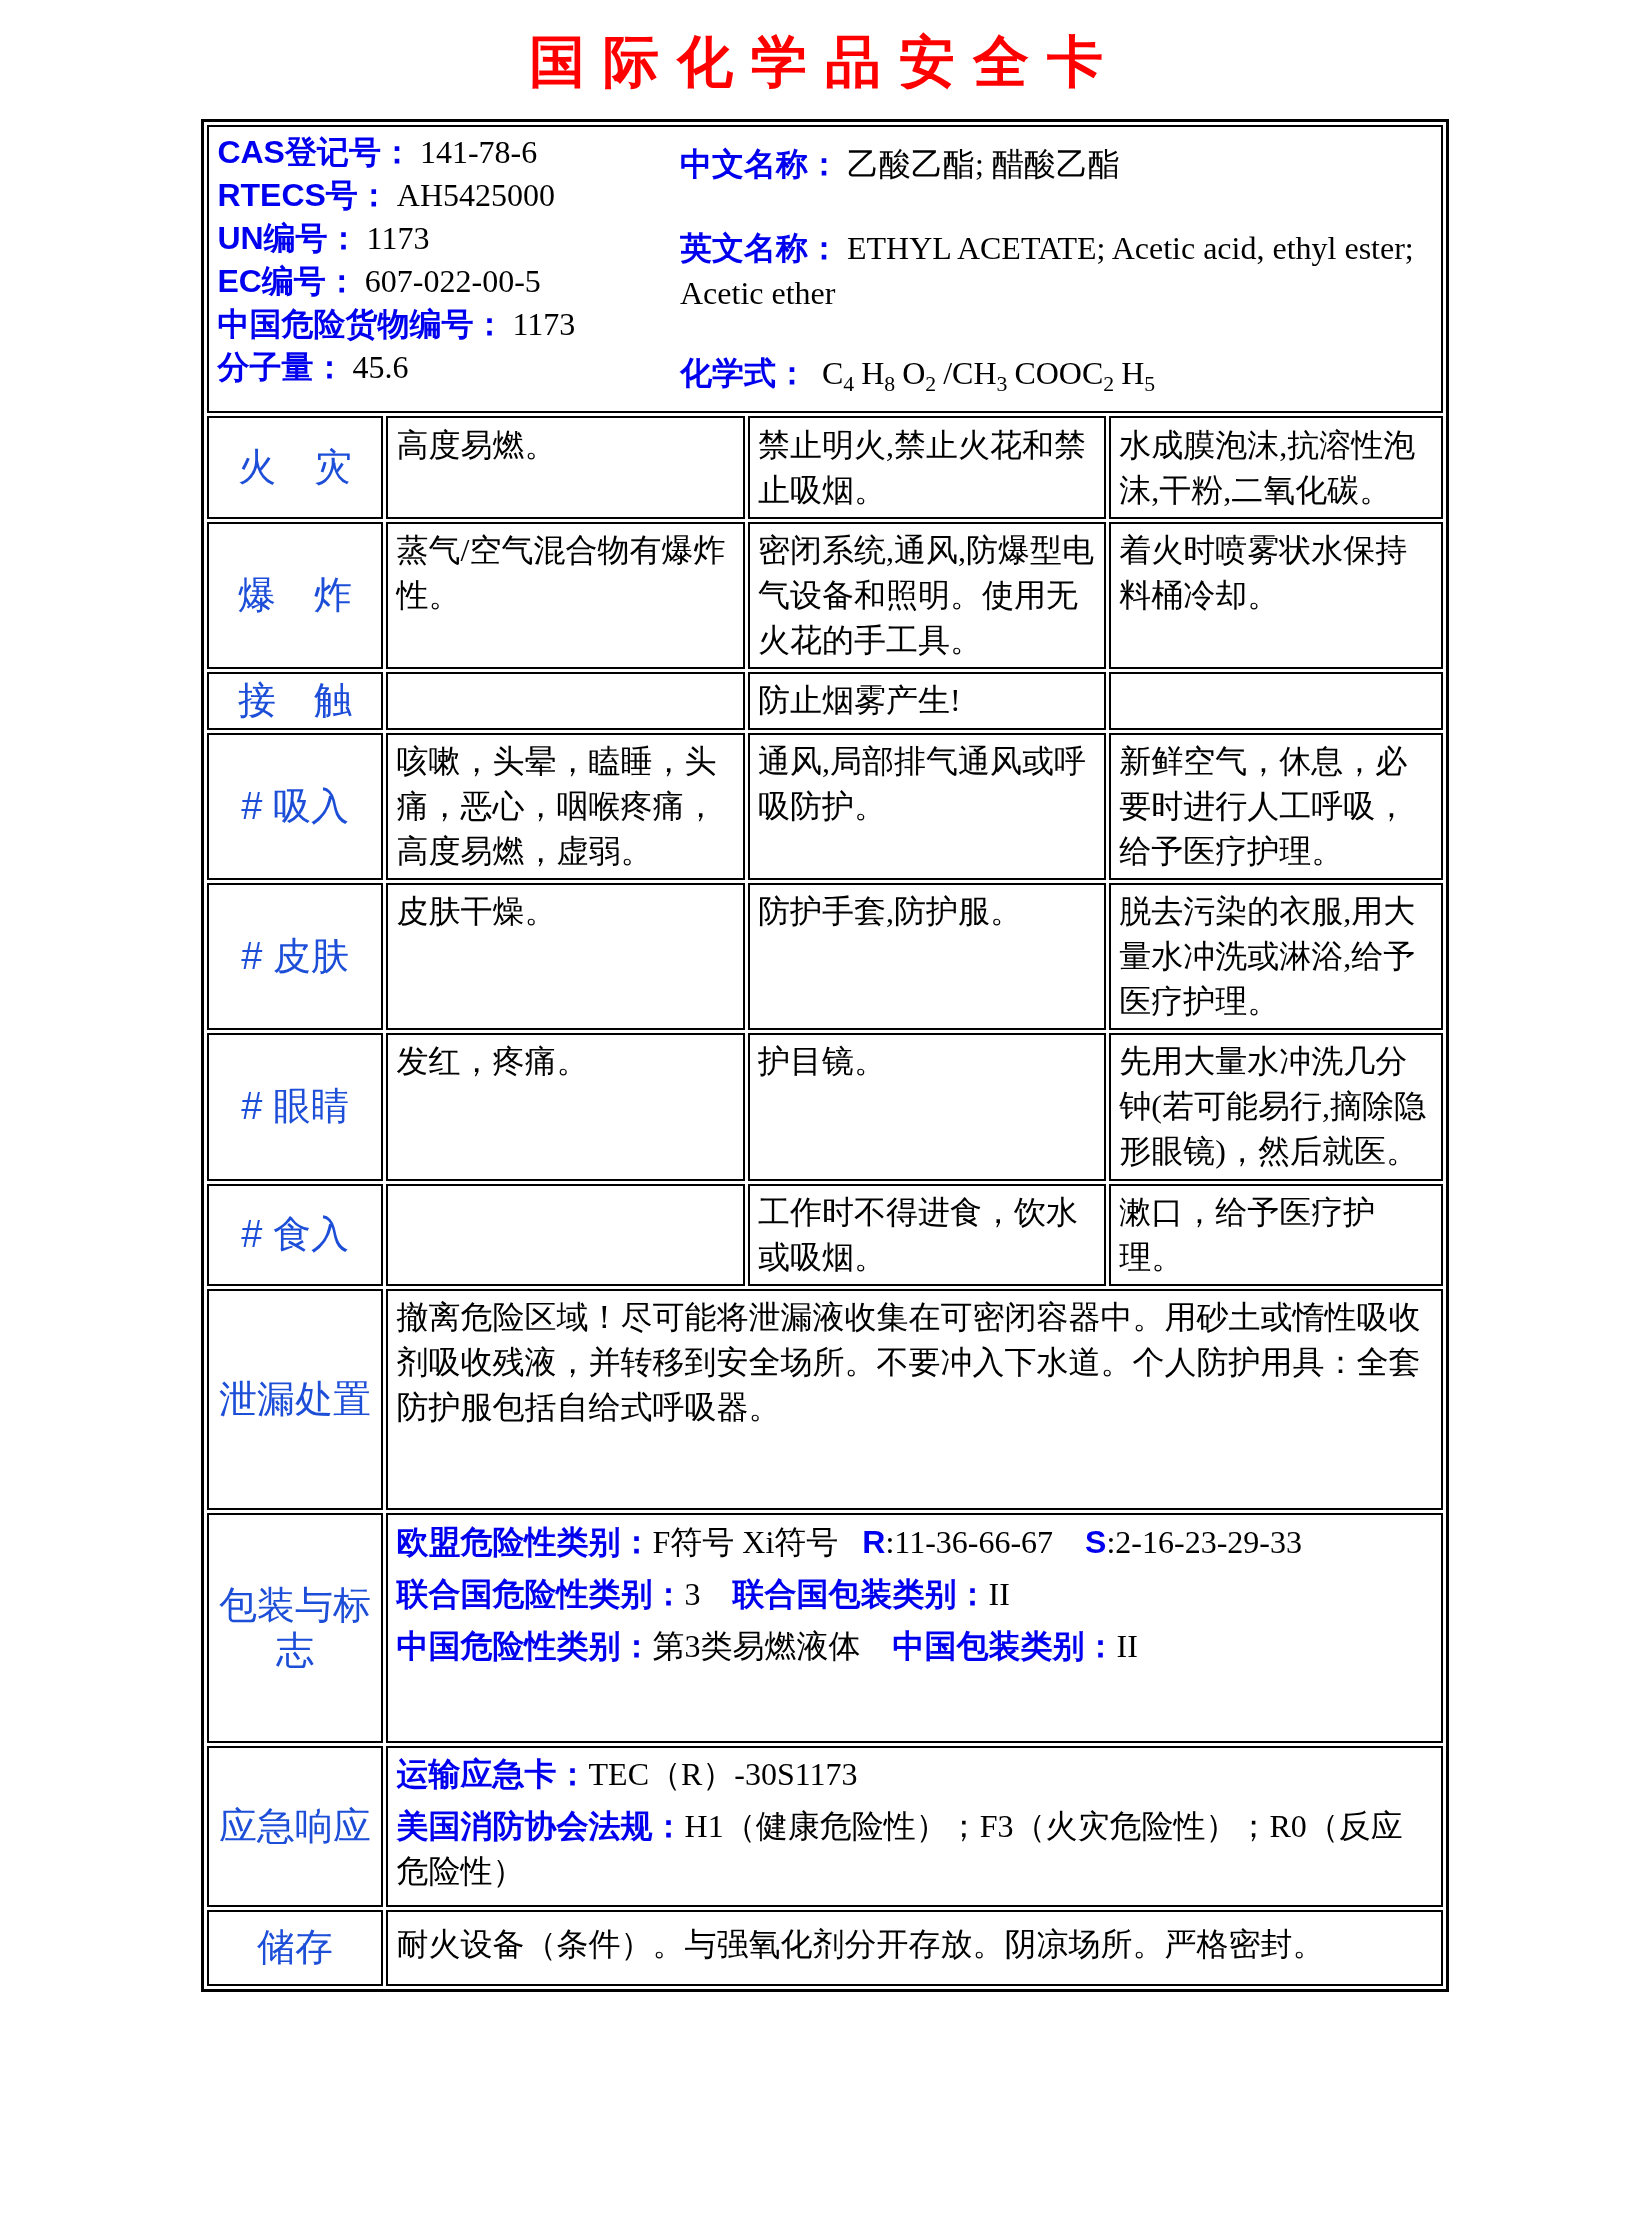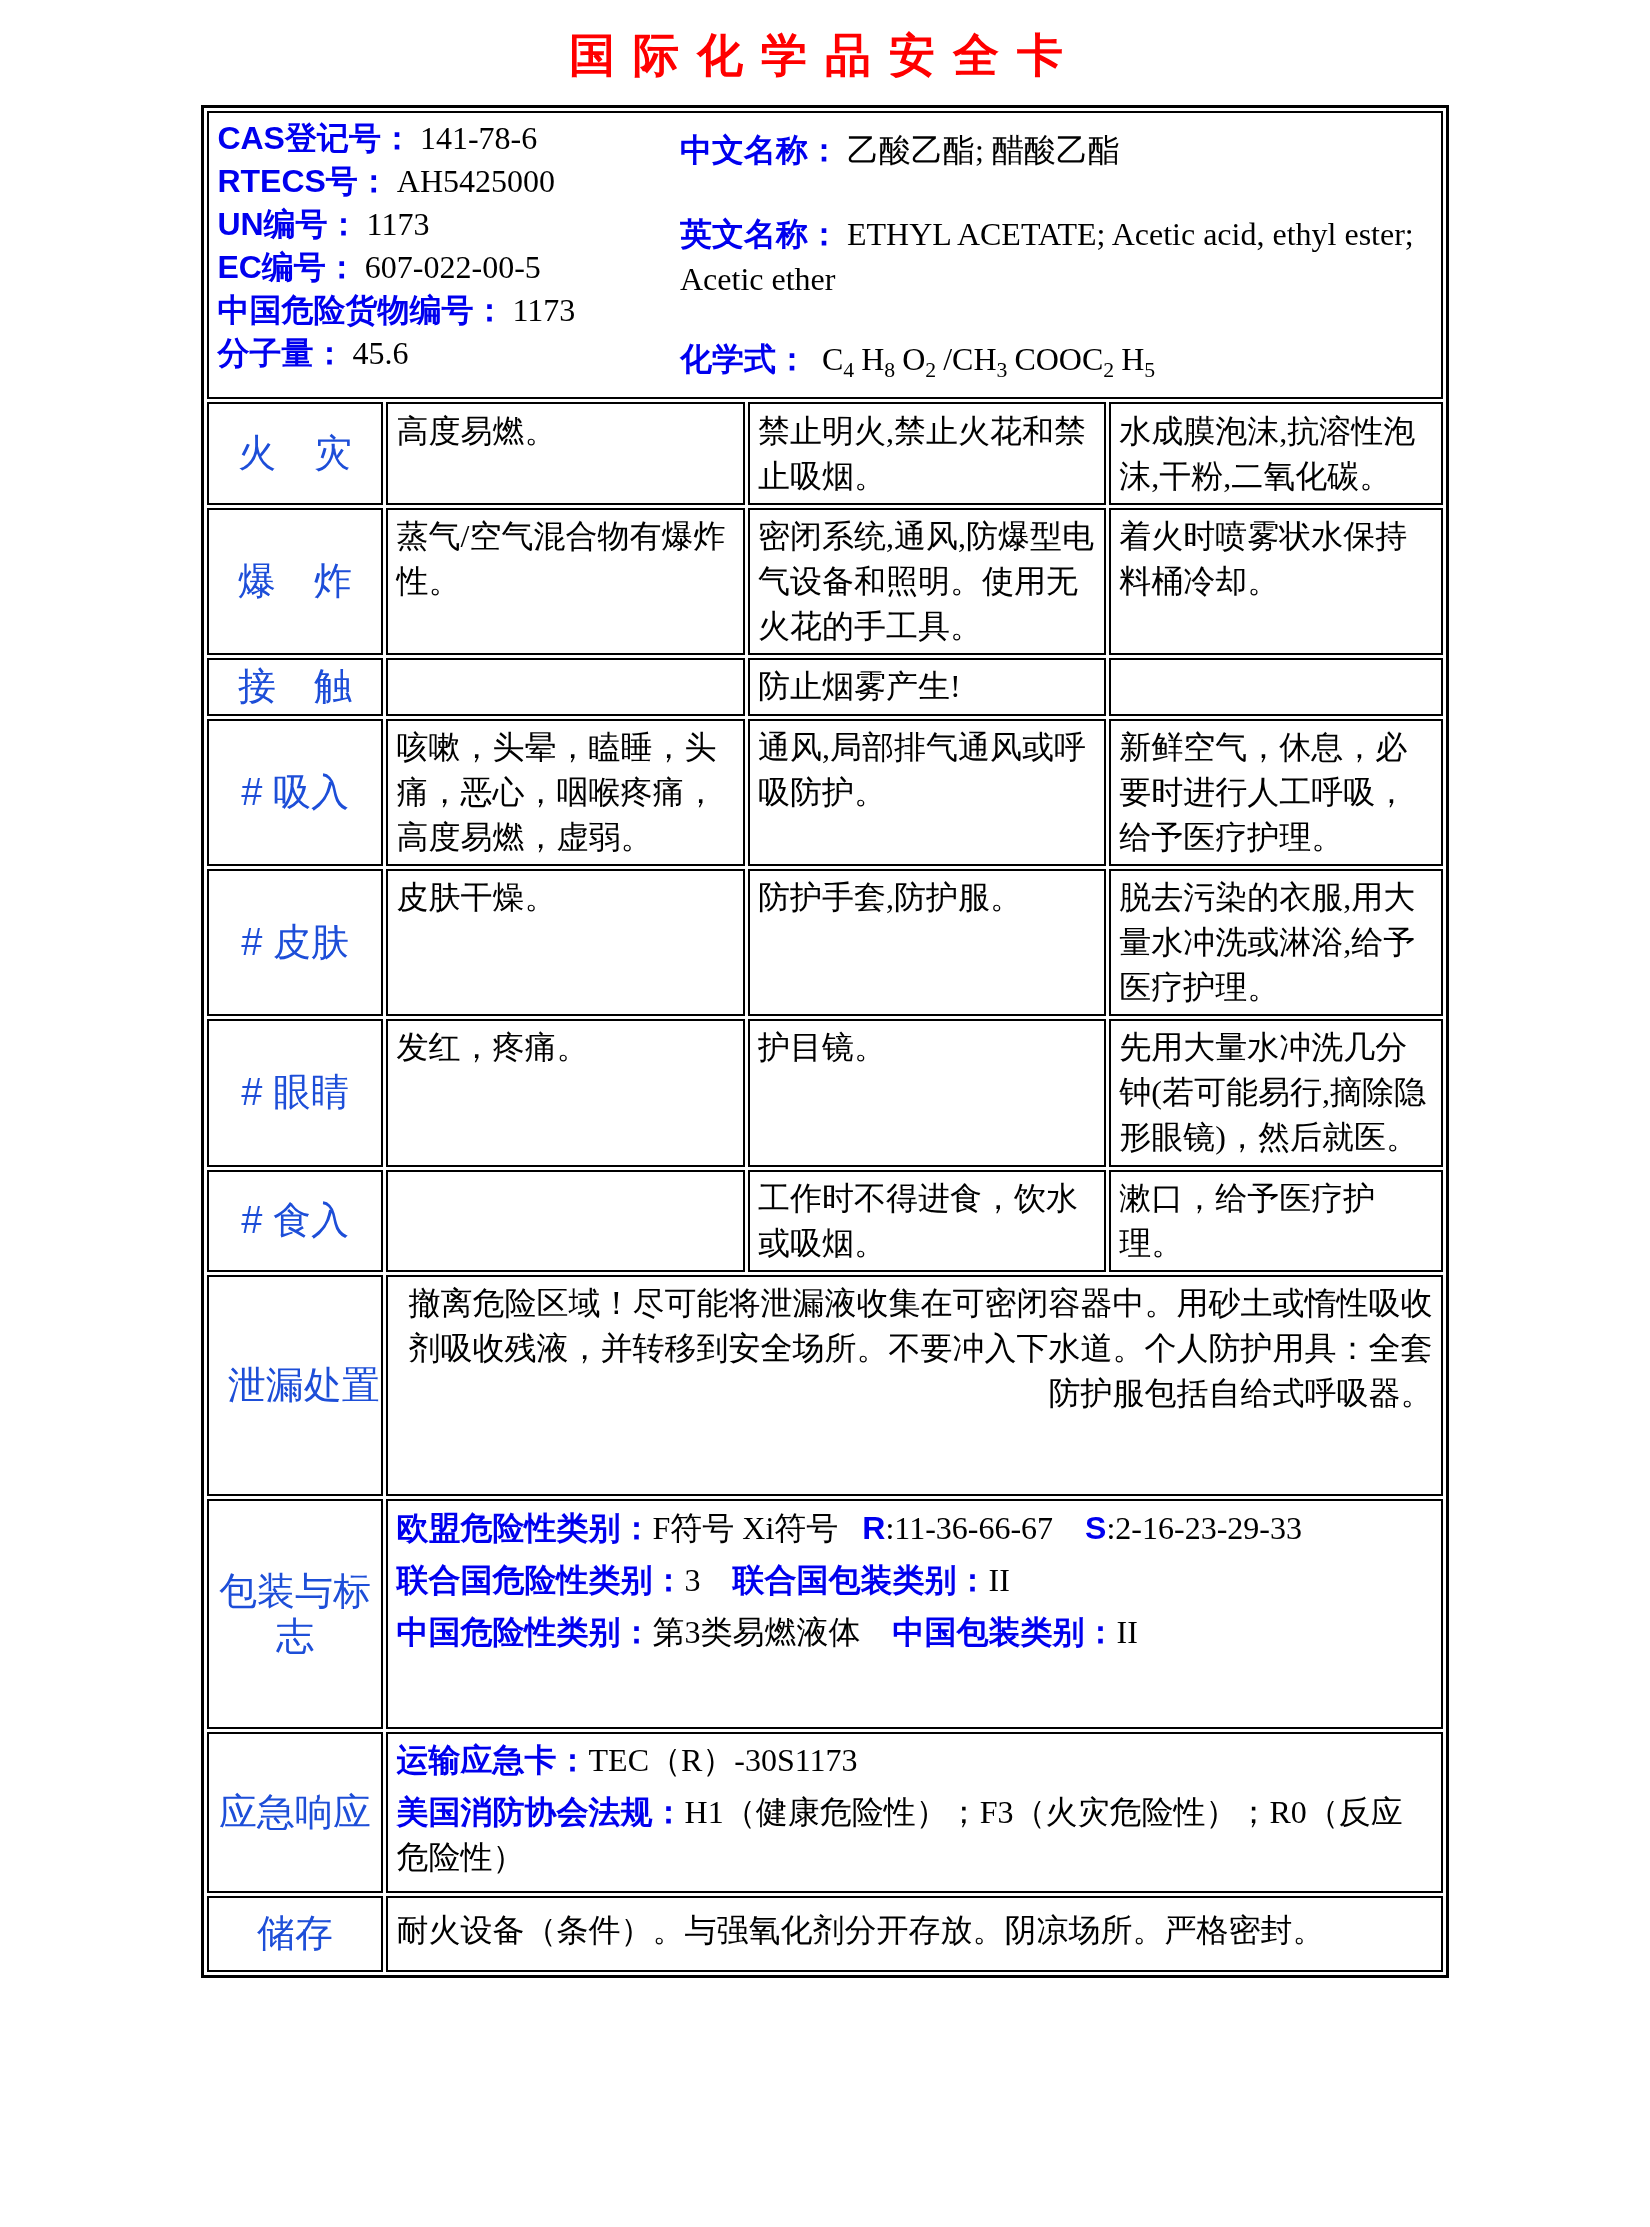--- a/index.html
+++ b/index.html
@@ -7,21 +7,21 @@
     width: 1650px; height: 2227px;
     background: #ffffff;
     font-family: "Liberation Serif", "DejaVu Serif", serif;
     color: #000;
   }
   .page-title {
     width: 1248px;
     margin: 25px 0 18px 201px;
     text-align: center;
     color: #ff0000;
-    font-size: 46px;
+    font-size: 56px;
     font-weight: bold;
     letter-spacing: 18px;
     font-family: "Liberation Serif", "DejaVu Serif", serif;
     white-space: nowrap;
   }
   table.card {
     margin-left: 201px;
     width: 1248px;
     table-layout: fixed;
     border: 3.5px solid #000;
@@ -83,21 +83,21 @@
     padding: 2.8px 1.4px;
   }
   tr.r-thead td { height: 98px; }
   tr.r-fire td { height: 89px; }
   tr.r-expl td { height: 120px; }
   tr.r-contact td { height: 43px; }
   tr.r-inhale td { height: 117px; }
   tr.r-skin td { height: 117px; }
   tr.r-eye td { height: 103px; }
   tr.r-ingest td { height: 78px; }
-  tr.r-spill td { height: 209px; text-align: right; }
+  tr.r-spill td { height: 209px; }
   tr.r-pack td { height: 217px; }
   tr.r-emer td { height: 137px; }
   tr.r-stor td { height: 63px; }
   .seccell .line { white-space: pre-wrap; margin-bottom: 7px; }
   .vmid { vertical-align: middle; }
 </style>
 </head>
 <body>
 
 <div class="page-title">国际化学品安全卡</div>

